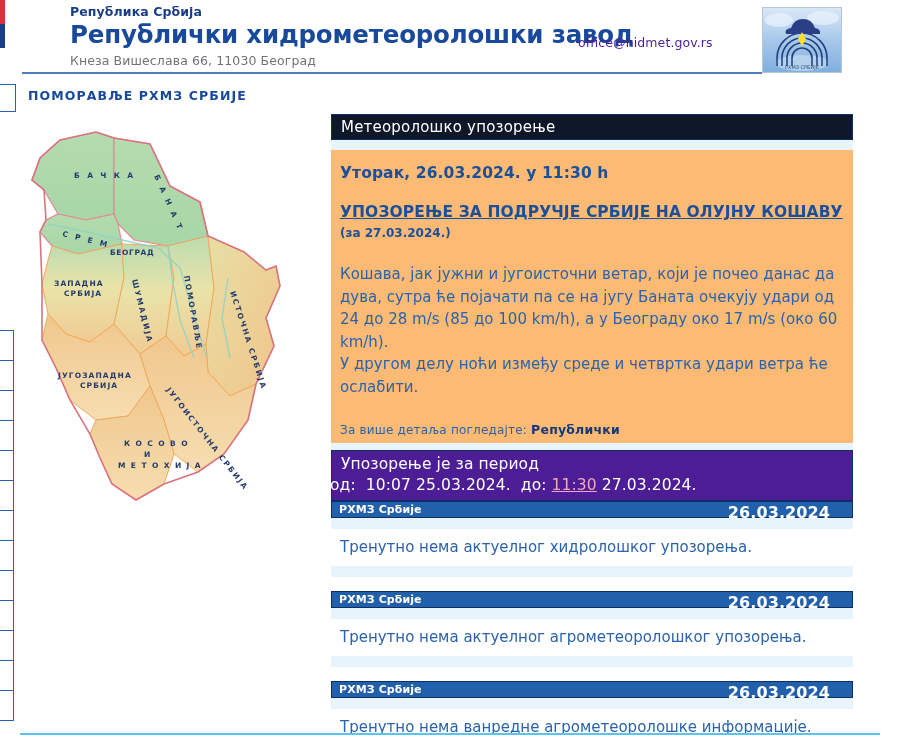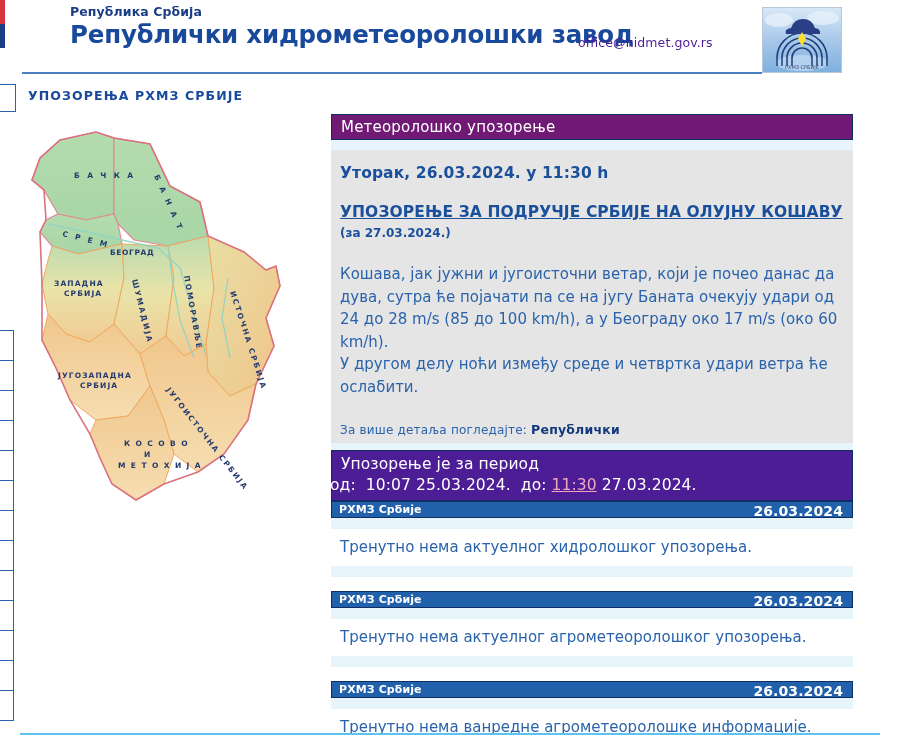--- a/index.html
+++ b/index.html
@@ -63,30 +63,30 @@
   .left-stack div{
     border:1px solid #2b62b0;border-bottom:none;height:29px;background:#fff;
   }
   .left-stack div:last-child{border-bottom:1px solid #2b62b0;}
   
   .map-wrap{position:absolute;left:18px;top:128px;width:300px;height:400px;}
   .map-wrap svg{display:block;}
   
   .content{position:absolute;left:331px;top:114px;width:522px;}
   .bar{
-    background:#701a75;border:1px solid #0d2f63;color:#ffffff;
+    background:#0f172a;border:1px solid #0d2f63;color:#ffffff;
     box-sizing:border-box;
   }
   .bar-title{
     height:26px;line-height:24px;padding-left:9px;
     font-size:15px;font-weight:500;letter-spacing:.2px;
   }
   .stripe{height:10px;background:#e8f4fb;}
   .stripe.thin{height:7px;}
-  .warn-body{background:#e5e5e5;padding:0 0 0 9px;}
+  .warn-body{background:#fdba74;padding:0 0 0 9px;}
   .warn-date{
     font-size:15.5px;font-weight:bold;color:#1a4f9c;
     padding-top:14px;letter-spacing:.1px;
   }
   .warn-heading{
     font-size:15.5px;font-weight:bold;color:#1a4f9c;
     padding-top:20px;line-height:21px;letter-spacing:.1px;text-decoration:underline;
   }
   .warn-sub{
     font-size:12px;font-weight:bold;color:#1a4f9c;line-height:21px;
@@ -117,21 +117,21 @@
   .notice{margin-top:0;}
   .notice-bar{
     height:17px;background:#2160ab;border:1px solid #0d2f63;
     box-sizing:border-box;color:#fff;position:relative;
   }
   .notice-bar .src{
     position:absolute;left:7px;top:1px;font-size:11px;font-weight:bold;
     letter-spacing:.1px;
   }
   .notice-bar .dt{
-    position:absolute;right:9px;top:1px;font-size:14px;font-weight:bold;
+    position:absolute;right:22px;top:1px;font-size:16px;font-weight:bold;
     letter-spacing:.1px;
   }
   .notice-stripe{height:11px;background:#e8f4fb;}
   .notice-text{
     font-size:15px;color:#2a63ab;padding:8px 0 9px 9px;line-height:20px;
   }
   .spacer-sm{height:14px;background:#fff;}
   
   .bottom-rule{
     position:absolute;left:20px;top:733px;width:860px;height:2px;
@@ -145,20 +145,21 @@
 
   <div class="flag-stripe">
     <i class="flag-red"></i>
       <i class="flag-blue"></i>
       <i class="flag-white"></i>
   </div>
 
   <div class="hdr-text">
     <div class="hdr-line1">Република Србија</div>
     <div class="hdr-title">Републички хидрометеоролошки завод</div>
+    <div class="hdr-addr">Кнеза Вишеслава 66, 11030  Београд</div>
   </div>
 
   <a class="hdr-email" href="#">office@hidmet.gov.rs</a>
 
   <div class="hdr-rule"></div>
 
   <div class="logo-box">
     <svg width="78" height="64" viewBox="0 0 78 64" aria-hidden="true">
       <defs>
         <linearGradient id="skyg" x1="0" y1="0" x2="0" y2="1">
@@ -210,21 +211,21 @@
   <div></div>
   <div></div>
   <div></div>
   <div></div>
   <div></div>
   <div></div>
   <div></div>
   <div></div>
 </div>
 
-<div class="nav-label">УПОЗОРЕЊА РХМЗ СРБИЈЕ</div>
+<div class="nav-label">ПОМОРАВЉЕ РХМЗ СРБИЈЕ</div>
 
 <div class="map-wrap">
   <svg width="300" height="400" viewBox="0 0 300 400" role="img">
     <defs>
       <linearGradient id="gN" x1="0" y1="0" x2="0" y2="1">
         <stop offset="0" stop-color="#b4dcae"></stop>
           <stop offset="1" stop-color="#a8d6a6"></stop>
       </linearGradient>
       <linearGradient id="gC" x1="0" y1="0" x2="0" y2="1">
         <stop offset="0" stop-color="#bcdcb0"></stop>

